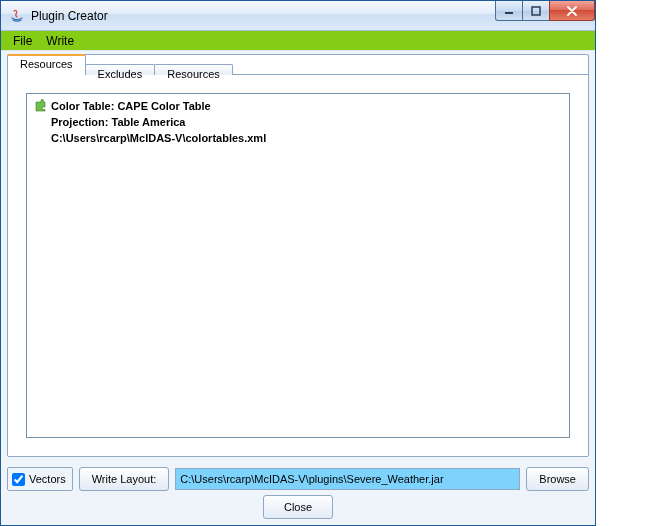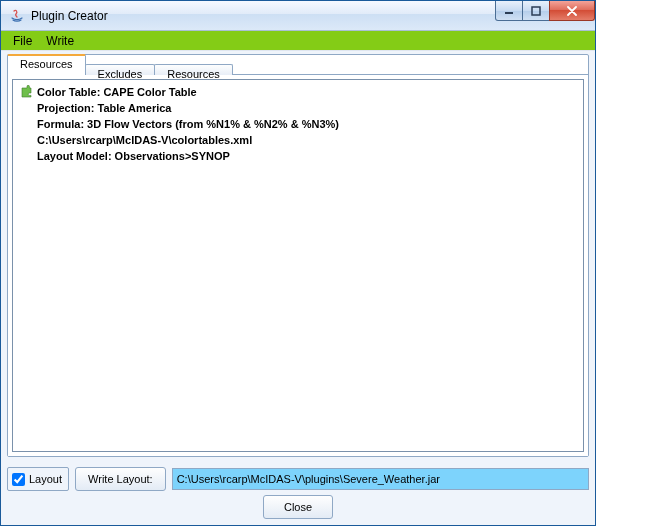--- a/index.html
+++ b/index.html
@@ -121,21 +121,21 @@
     z-index: 2;
     padding-top: 2px;
   }
   .tab:not(.active) {
     margin-top: 10px;
   }
   .tab-body {
     flex: 1;
     border-top: 1px solid #8fa8c5;
     margin-top: -1px;
-    padding: 4px;
+    padding: 18px;
     background: #fff;
     display: flex;
   }
   .inner-frame {
     flex: 1;
     border: 1px solid #7a91ab;
     background: #fff;
     padding: 4px 6px;
     position: relative;
     overflow: auto;
@@ -260,41 +260,34 @@
               </svg>
             </span>
             <span>Color Table: CAPE Color Table</span>
           </div>
           <div class="resource-line">
             <span class="resource-indent"></span>
             <span>Projection: Table America</span>
           </div>
           <div class="resource-line">
             <span class="resource-indent"></span>
-            <span>Formula: 3D Flow Vectors (from %N1% &amp; %N2% &amp; %N3%)</span>
-          </div>
-          <div class="resource-line">
-            <span class="resource-indent"></span>
             <span>C:\Users\rcarp\McIDAS-V\colortables.xml</span>
-          </div>
-          <div class="resource-line">
-            <span class="resource-indent"></span>
-            <span>Layout Model: Observations&gt;SYNOP</span>
           </div>
         </div>
       </div>
     </div>
   </div>
 
   <div class="bottom-bar">
     <label class="install-wrap">
       <input type="checkbox" checked="" style="">
-      <span>Layout</span>
+      <span>Vectors</span>
     </label>
     <button class="btn">Write Layout:</button>
     <input class="path-input" type="text" value="C:\Users\rcarp\McIDAS-V\plugins\Severe_Weather.jar" style="">
+    <button class="btn">Browse</button>
   </div>
 
   <div class="close-row">
     <button class="btn" style="min-width:70px">Close</button>
   </div>
 
 </div>
 
 </body></html>

